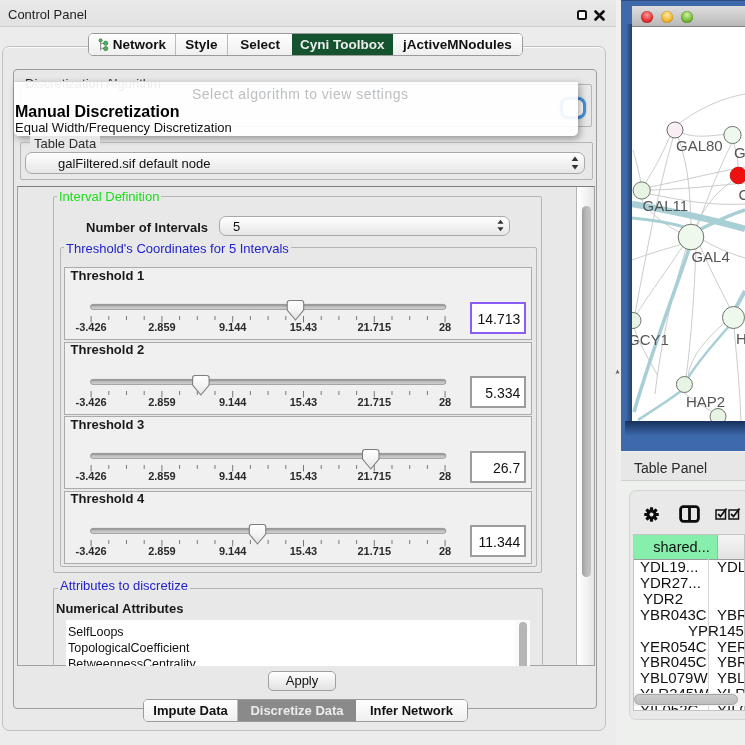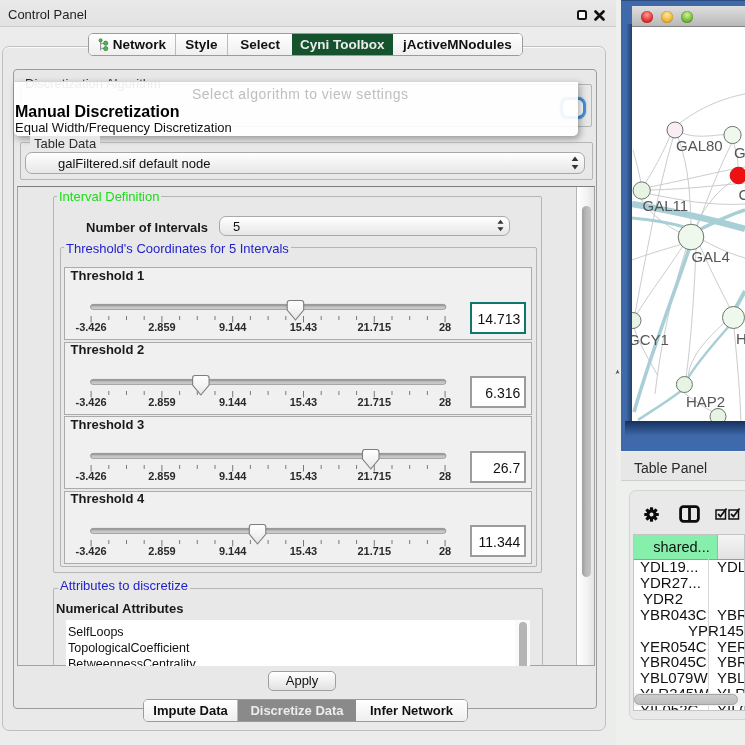--- a/index.html
+++ b/index.html
@@ -99,21 +99,21 @@
         <stop offset="1" stop-color="#e4e4e4"></stop>
       </linearGradient>
     </defs>
     <text x="90.6" y="64.5" font-family="Liberation Sans, sans-serif" font-size="11px" font-weight="bold" fill="#2a2a2a" text-anchor="middle">-3.426</text>
     <text x="161.4" y="64.5" font-family="Liberation Sans, sans-serif" font-size="11px" font-weight="bold" fill="#2a2a2a" text-anchor="middle">2.859</text>
     <text x="232.2" y="64.5" font-family="Liberation Sans, sans-serif" font-size="11px" font-weight="bold" fill="#2a2a2a" text-anchor="middle">9.144</text>
     <text x="303.0" y="64.5" font-family="Liberation Sans, sans-serif" font-size="11px" font-weight="bold" fill="#2a2a2a" text-anchor="middle">15.43</text>
     <text x="373.8" y="64.5" font-family="Liberation Sans, sans-serif" font-size="11px" font-weight="bold" fill="#2a2a2a" text-anchor="middle">21.715</text>
     <text x="444.6" y="64.5" font-family="Liberation Sans, sans-serif" font-size="11px" font-weight="bold" fill="#2a2a2a" text-anchor="middle">28</text>
   </svg>
-<div class="abs" style="left:470.3px; top:301.5px; width:56px; height:32px; background:#fff; border:2px solid #0f766e; font-size:14px; color:#111; text-align:right; padding:7px 4px 0 0;">14.713</div>
+<div class="abs" style="left:470.3px; top:301.5px; width:56px; height:32px; background:#fff; border:2px solid #8b5cf6; font-size:14px; color:#111; text-align:right; padding:7px 4px 0 0;">14.713</div>
 
 <div class="abs" style="left:63.5px; top:341.6px; width:468.2px; height:73px; background:#f0f0f0; border:1px solid #ababab;"></div>
 <div class="abs b13" style="left:70.5px; top:342.1px;">Threshold 2</div>
 <svg class="abs" style="left:63.5px; top:341.6px;" width="468.2" height="73" viewBox="63.5 0 468.2 73">
     <rect x="90" y="37.4" width="355.4" height="5" rx="2.5" fill="url(#tg2)" stroke="#8d8d8d" stroke-width="0.8"></rect>
     <defs>
       <linearGradient id="tg2" x1="0" y1="0" x2="0" y2="1">
         <stop offset="0" stop-color="#7f7f7f"></stop>
         <stop offset="0.45" stop-color="#bdbdbd"></stop>
         <stop offset="1" stop-color="#d9d9d9"></stop>
@@ -128,21 +128,21 @@
         <stop offset="1" stop-color="#e4e4e4"></stop>
       </linearGradient>
     </defs>
     <text x="90.6" y="64.5" font-family="Liberation Sans, sans-serif" font-size="11px" font-weight="bold" fill="#2a2a2a" text-anchor="middle">-3.426</text>
     <text x="161.4" y="64.5" font-family="Liberation Sans, sans-serif" font-size="11px" font-weight="bold" fill="#2a2a2a" text-anchor="middle">2.859</text>
     <text x="232.2" y="64.5" font-family="Liberation Sans, sans-serif" font-size="11px" font-weight="bold" fill="#2a2a2a" text-anchor="middle">9.144</text>
     <text x="303.0" y="64.5" font-family="Liberation Sans, sans-serif" font-size="11px" font-weight="bold" fill="#2a2a2a" text-anchor="middle">15.43</text>
     <text x="373.8" y="64.5" font-family="Liberation Sans, sans-serif" font-size="11px" font-weight="bold" fill="#2a2a2a" text-anchor="middle">21.715</text>
     <text x="444.6" y="64.5" font-family="Liberation Sans, sans-serif" font-size="11px" font-weight="bold" fill="#2a2a2a" text-anchor="middle">28</text>
   </svg>
-<div class="abs" style="left:470.3px; top:376.1px; width:56px; height:32px; background:#fff; border:2px solid #9c9c9c; font-size:14px; color:#111; text-align:right; padding:7px 4px 0 0;">6.316</div>
+<div class="abs" style="left:470.3px; top:376.1px; width:56px; height:32px; background:#fff; border:2px solid #9c9c9c; font-size:14px; color:#111; text-align:right; padding:7px 4px 0 0;">5.334</div>
 
 <div class="abs" style="left:63.5px; top:416.2px; width:468.2px; height:73px; background:#f0f0f0; border:1px solid #ababab;"></div>
 <div class="abs b13" style="left:70.5px; top:416.7px;">Threshold 3</div>
 <svg class="abs" style="left:63.5px; top:416.2px;" width="468.2" height="73" viewBox="63.5 0 468.2 73">
     <rect x="90" y="37.4" width="355.4" height="5" rx="2.5" fill="url(#tg3)" stroke="#8d8d8d" stroke-width="0.8"></rect>
     <defs>
       <linearGradient id="tg3" x1="0" y1="0" x2="0" y2="1">
         <stop offset="0" stop-color="#7f7f7f"></stop>
         <stop offset="0.45" stop-color="#bdbdbd"></stop>
         <stop offset="1" stop-color="#d9d9d9"></stop>

